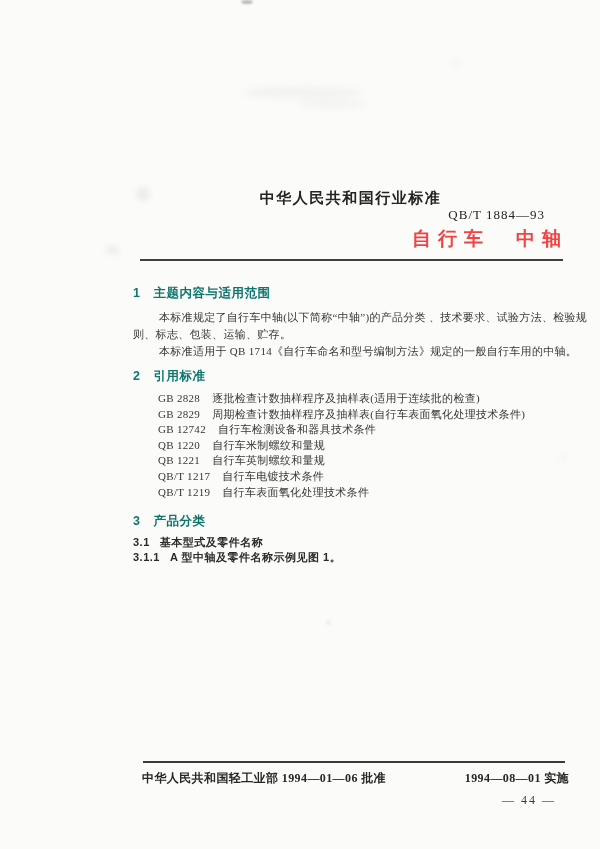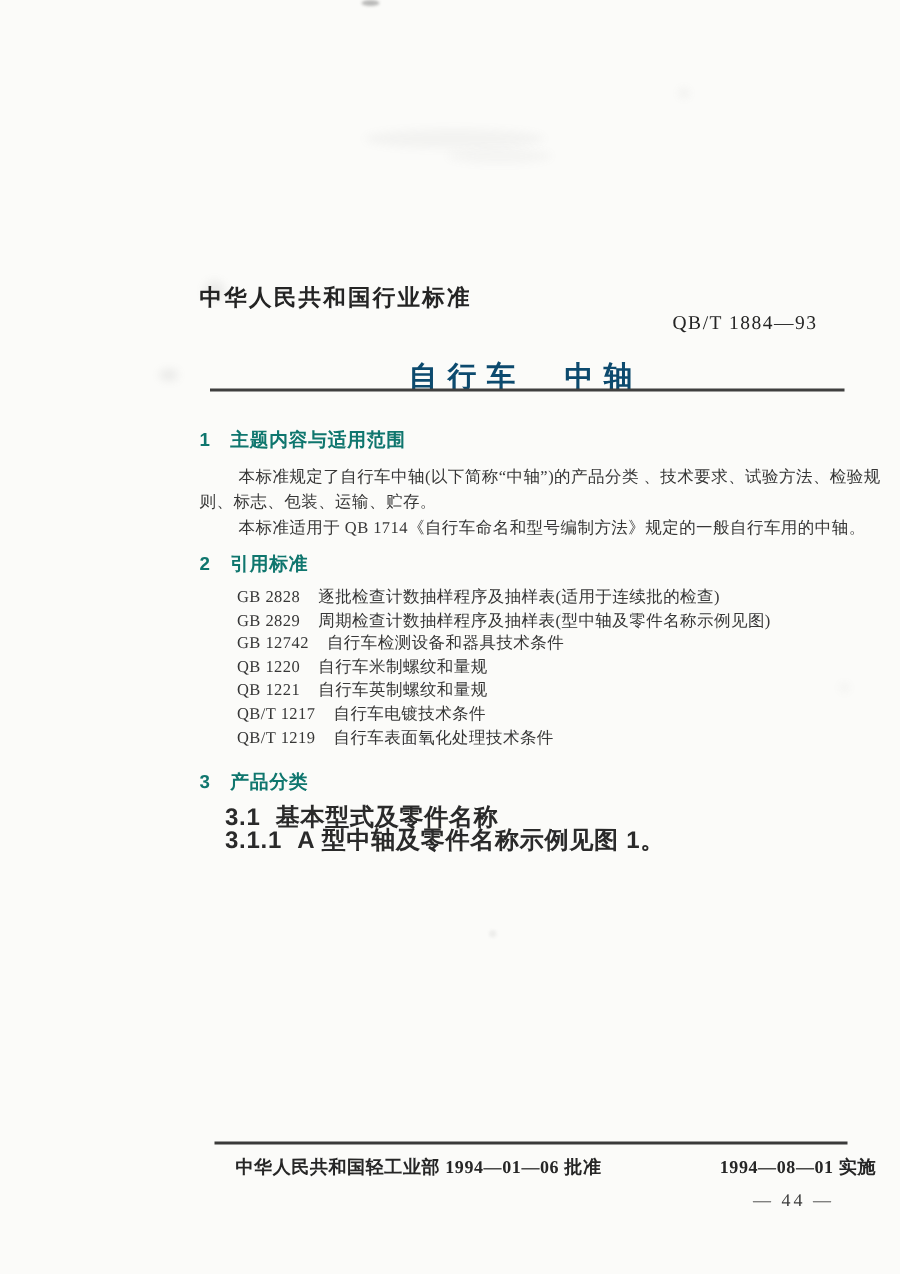--- a/index.html
+++ b/index.html
@@ -11,45 +11,44 @@
     background: #fbfbf9;
     overflow: hidden;
     font-family: "Liberation Serif", serif;
     color: #333333;
   }
   .abs { position: absolute; }
 
   
   .std-label {
     top: 189px; left: 133px; width: 435px;
-    text-align: left;
+    text-align: center;
     font-family: "Liberation Sans", sans-serif;
     font-weight: bold;
     font-size: 15px;
     letter-spacing: 1.5px;
     color: #242424;
   }
   .std-number {
     top: 207px; left: 133px; width: 412px;
     text-align: right;
     font-family: "Liberation Serif", serif;
     font-weight: normal;
     font-size: 13px;
     letter-spacing: 1px;
     color: #242424;
   }
   .doc-title {
     top: 226px; left: 133px; width: 435px;
-    text-align: center;
+    text-align: right;
     font-family: "Liberation Sans", sans-serif;
     font-weight: bold;
     font-size: 19px;
     letter-spacing: 7px;
-    color: #0c4a6e;
-    margin-top: 12px;
+    color: #ef4444;
   }
   .header-rule {
     top: 259px; left: 140px; width: 423px; height: 2px;
     background: #3f3f3f;
   }
 
   
   .sec-heading {
     left: 133px;
     font-family: "Liberation Sans", sans-serif;
@@ -74,36 +73,36 @@
     line-height: 15.6px;
     font-size: 11px;
     letter-spacing: 0.3px;
     color: #363636;
     white-space: nowrap;
   }
   .ref-code { font-family: "Liberation Serif", serif; }
   .ref-title { margin-left: 12px; }
 
   .sub-row {
-    left: 150px;
-    font-family: "Liberation Sans", sans-serif;
-    font-weight: bold;
-    font-size: 16px;
+    left: 133px;
+    font-family: "Liberation Sans", sans-serif;
+    font-weight: bold;
+    font-size: 11px;
     letter-spacing: 0.5px;
     color: #2a2a2a;
     white-space: nowrap;
   }
 
   
   .footer-rule {
     top: 761px; left: 143px; width: 422px; height: 2px;
     background: #3a3a3a;
   }
   .footer-row {
-    top: 770px; left: 157px; width: 427px;
+    top: 770px; left: 142px; width: 427px;
     display: flex;
     justify-content: space-between;
     font-weight: bold;
     font-size: 12px;
     letter-spacing: 0.4px;
     color: #262626;
     white-space: nowrap;
   }
   .page-number {
     top: 793px; left: 430px; width: 126px;
@@ -156,21 +155,21 @@
   <div class="abs body-line" style="top:344px; left:159px">本标准适用于 QB 1714《自行车命名和型号编制方法》规定的一般自行车用的中轴。</div>
 
   <div class="abs sec-heading" style="top:368px">
     <span class="sec-num">2</span><span>引用标准</span>
   </div>
   <div class="abs ref-list">
     <div class="ref-row">
       <span class="ref-code">GB 2828</span><span class="ref-title">逐批检查计数抽样程序及抽样表(适用于连续批的检查)</span>
     </div>
     <div class="ref-row">
-      <span class="ref-code">GB 2829</span><span class="ref-title">周期检查计数抽样程序及抽样表(型中轴及零件名称示例见图)</span>
+      <span class="ref-code">GB 2829</span><span class="ref-title">周期检查计数抽样程序及抽样表(自行车表面氧化处理技术条件)</span>
     </div>
     <div class="ref-row">
       <span class="ref-code">GB 12742</span><span class="ref-title">自行车检测设备和器具技术条件</span>
     </div>
     <div class="ref-row">
       <span class="ref-code">QB 1220</span><span class="ref-title">自行车米制螺纹和量规</span>
     </div>
     <div class="ref-row">
       <span class="ref-code">QB 1221</span><span class="ref-title">自行车英制螺纹和量规</span>
     </div>

